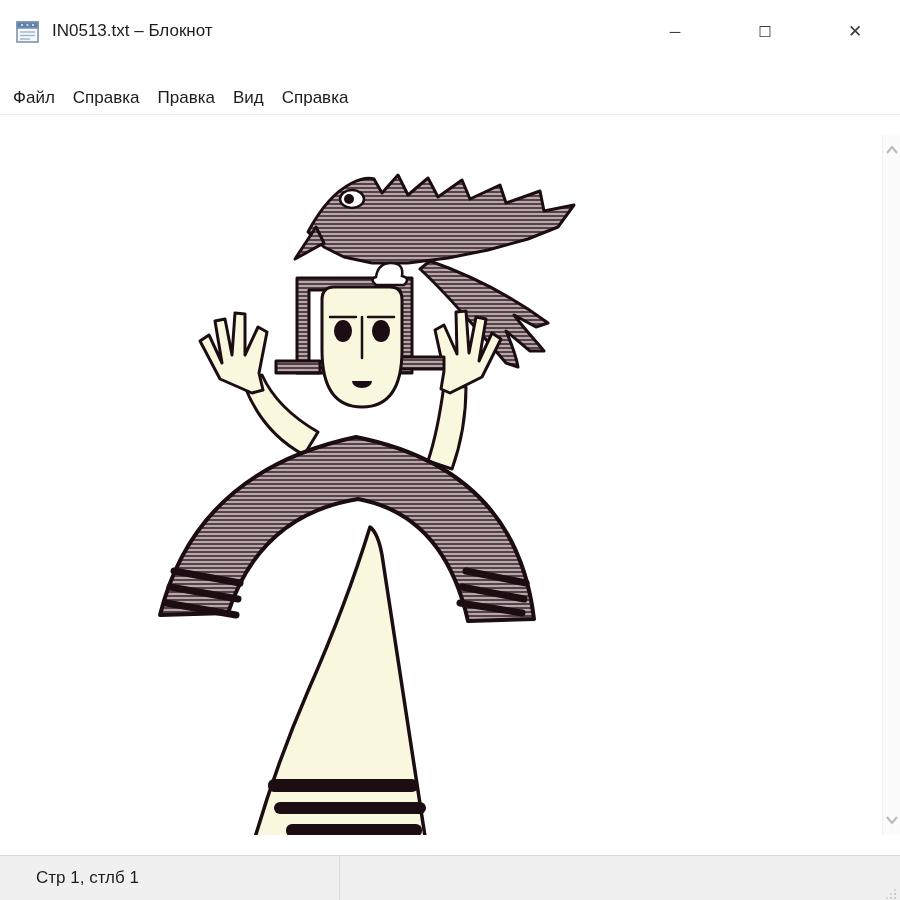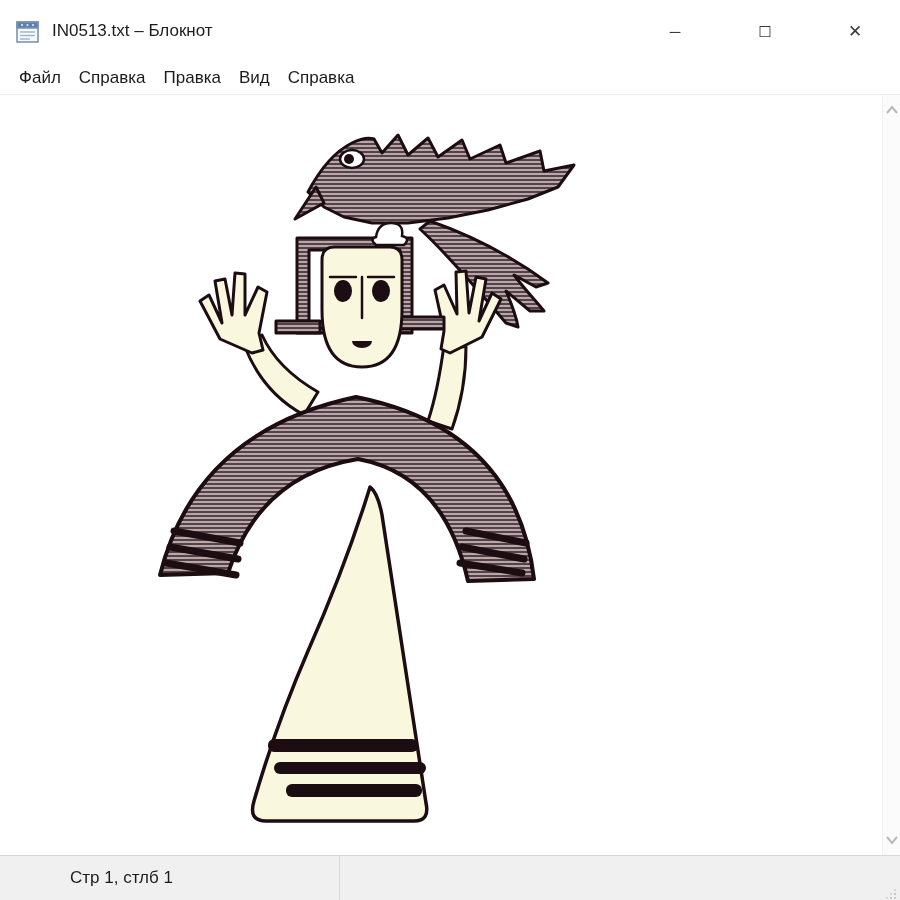--- a/index.html
+++ b/index.html
@@ -2,52 +2,52 @@
 <html style="--ink: #1b0d11; --hatch-bg: #b9a6aa; --cream: #faf7df; --statusbar-bg: #f0f0f0; --divider: #dadada; --text: #1c1c1c; --scroll-arrow: #b9b9b9;"><head>
 <meta charset="utf-8">
 <style>
   :root{
     --ink:#1b0d11; --hatch-bg:#b9a6aa; --cream:#faf7df;
     --statusbar-bg:#f0f0f0; --divider:#dadada; --text:#1c1c1c; --scroll-arrow:#b9b9b9;
   }
   *{box-sizing:border-box;}
   html,body{margin:0;padding:0;}
   body{width:900px;height:900px;font-family:"Liberation Sans",sans-serif;color:var(--text);background:#fff;overflow:hidden;}
-  .window{width:900px;height:900px;display:flex;flex-direction:column;background:#fff;}
+  .window{width:900px;height:900px;display:flex;flex-direction:column;background:#fff;gap:20px;}
 
   
   .titlebar{height:62px;display:flex;align-items:center;justify-content:space-between;background:#fff;flex:0 0 auto;}
   .title-left{display:flex;align-items:center;gap:11px;padding-left:14px;font-size:17px;}
   .app-icon{width:27px;height:27px;display:inline-flex;}
   .controls{display:flex;height:100%;}
   .winbtn{width:90px;height:100%;border:none;background:transparent;font-family:inherit;font-size:15px;color:#3b3b3b;display:flex;align-items:center;justify-content:center;padding:0;}
   .winbtn .glyph{line-height:1;}
   .winbtn.close .glyph{font-size:17px;}
 
   
-  .menubar{height:33px;display:flex;align-items:center;padding-left:10px;font-size:17px;border-bottom:1px solid #ececec;flex:0 0 auto;}
+  .menubar{height:33px;display:flex;align-items:center;padding-left:4px;font-size:17px;border-bottom:1px solid #ececec;flex:0 0 auto;}
   .menu-item{padding:0 9px;white-space:nowrap;}
 
   
   .content{position:relative;flex:1 1 auto;background:#fff;overflow:hidden;}
   svg.artwork{position:absolute;left:0;top:0;width:882px;height:760px;display:block;}
   .scrollbar{position:absolute;right:0;top:0;width:18px;height:100%;background:#fbfbfb;border-left:1px solid #f1f1f1;display:flex;flex-direction:column;justify-content:space-between;align-items:center;padding:6px 0;}
 
   
   .hatch{fill:url(#hatchp);stroke:var(--ink);stroke-width:3;stroke-linejoin:round;}
   .cream{fill:var(--cream);stroke:var(--ink);stroke-width:3;stroke-linejoin:round;stroke-linecap:round;}
   .whitefill{fill:#ffffff;stroke:var(--ink);stroke-width:2.5;}
   .inkfill{fill:var(--ink);stroke:none;}
   .inkline{fill:none;stroke:var(--ink);stroke-width:2.5;stroke-linecap:round;}
   .cuff{fill:none;stroke:var(--ink);stroke-width:7;stroke-linecap:round;}
 
   
   .statusbar{height:45px;background:var(--statusbar-bg);border-top:1px solid #d8d8d8;display:flex;align-items:stretch;font-size:17px;flex:0 0 auto;position:relative;}
   .cell{display:flex;align-items:center;border-right:1px solid var(--divider);}
-  .c1{width:340px;padding-left:70px;}
+  .c1{width:340px;padding-left:36px;}
   .c2{width:95px;justify-content:center;padding:0;}
   .c3{width:230px;padding-left:20px;}
   .c4{flex:1;padding-left:20px;border-right:none;}
   .grip{position:absolute;right:3px;bottom:3px;width:12px;height:12px;}
 </style>
 </head>
 <body>
 
 <div class="window">
 

